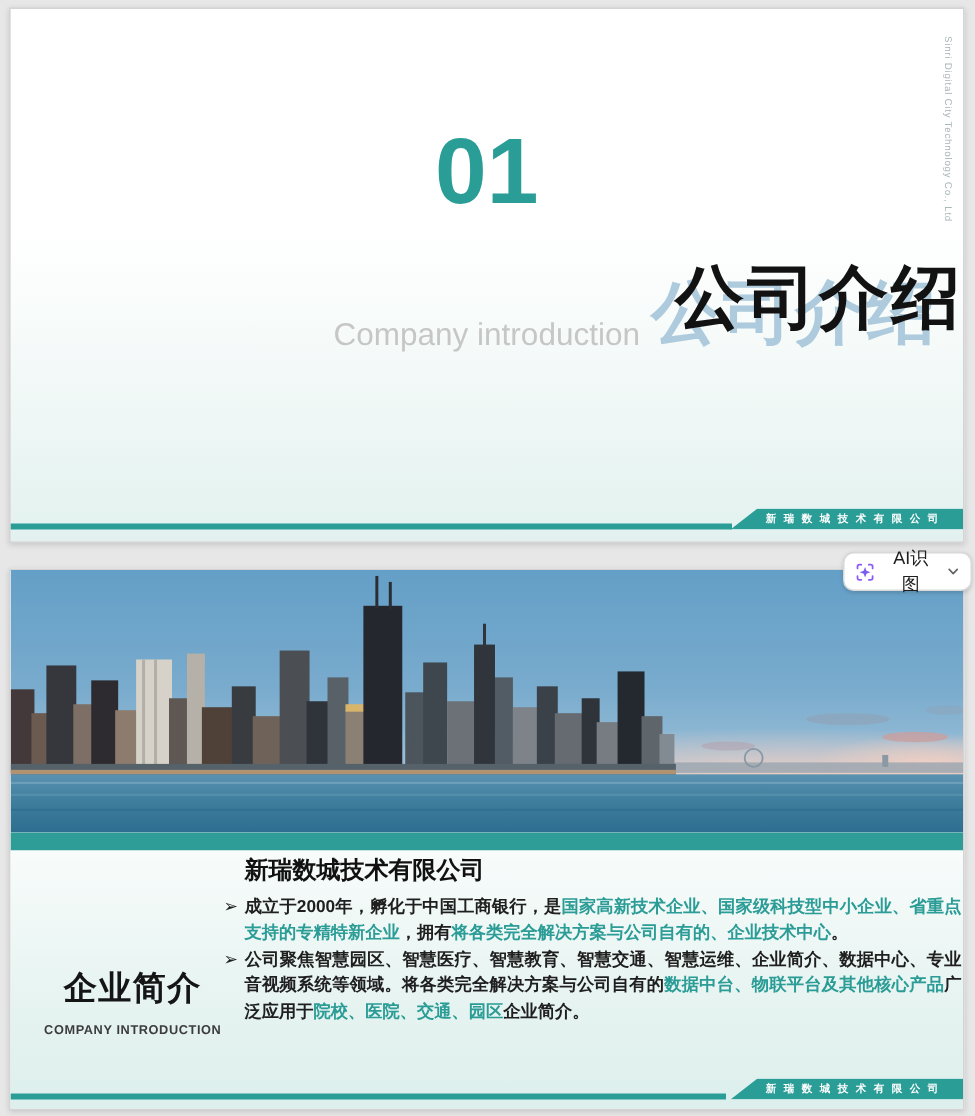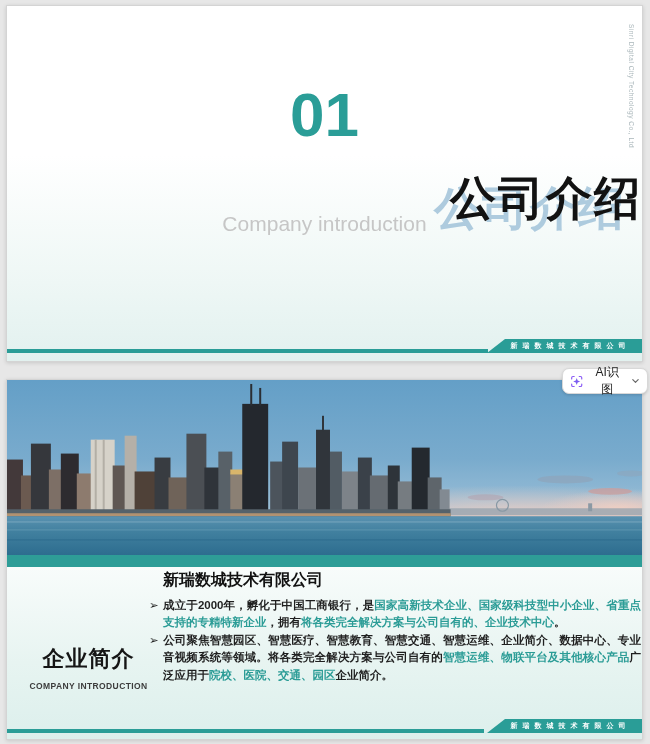--- a/index.html
+++ b/index.html
@@ -188,21 +188,21 @@
 
     <aside class="section-label">
       <div class="cn">企业简介</div>
       <div class="en">COMPANY INTRODUCTION</div>
     </aside>
 
     <div class="content">
       <h2>新瑞数城技术有限公司</h2>
       <div class="bullets">
           <div class="bullet"><span class="marker">➢</span><span class="seg-dark">成立于2000年，孵化于中国工商银行，是</span><span class="seg-teal">国家高新技术企业、国家级科技型中小企业、省重点支持的专精特新企业</span><span class="seg-dark">，拥有</span><span class="seg-teal">将各类完全解决方案与公司自有的、企业技术中心</span><span class="seg-dark">。</span></div>
-          <div class="bullet"><span class="marker">➢</span><span class="seg-dark">公司聚焦智慧园区、智慧医疗、智慧教育、智慧交通、智慧运维、企业简介、数据中心、专业音视频系统等领域。将各类完全解决方案与公司自有的</span><span class="seg-teal">智慧运维、物联平台及其他核心产品</span><span class="seg-dark">广泛应用于</span><span class="seg-teal">院校、医院、交通、园区</span><span class="seg-dark">企业简介。</span></div>
+          <div class="bullet"><span class="marker">➢</span><span class="seg-dark">公司聚焦智慧园区、智慧医疗、智慧教育、智慧交通、智慧运维、企业简介、数据中心、专业音视频系统等领域。将各类完全解决方案与公司自有的</span><span class="seg-teal">数据中台、物联平台及其他核心产品</span><span class="seg-dark">广泛应用于</span><span class="seg-teal">院校、医院、交通、园区</span><span class="seg-dark">企业简介。</span></div>
         </div>
     </div>
 
     <div class="footer-line"></div>
     <div class="footer-banner">
       <span>新瑞数城技术有限公司</span>
     </div>
   </section>
 
 </div>

